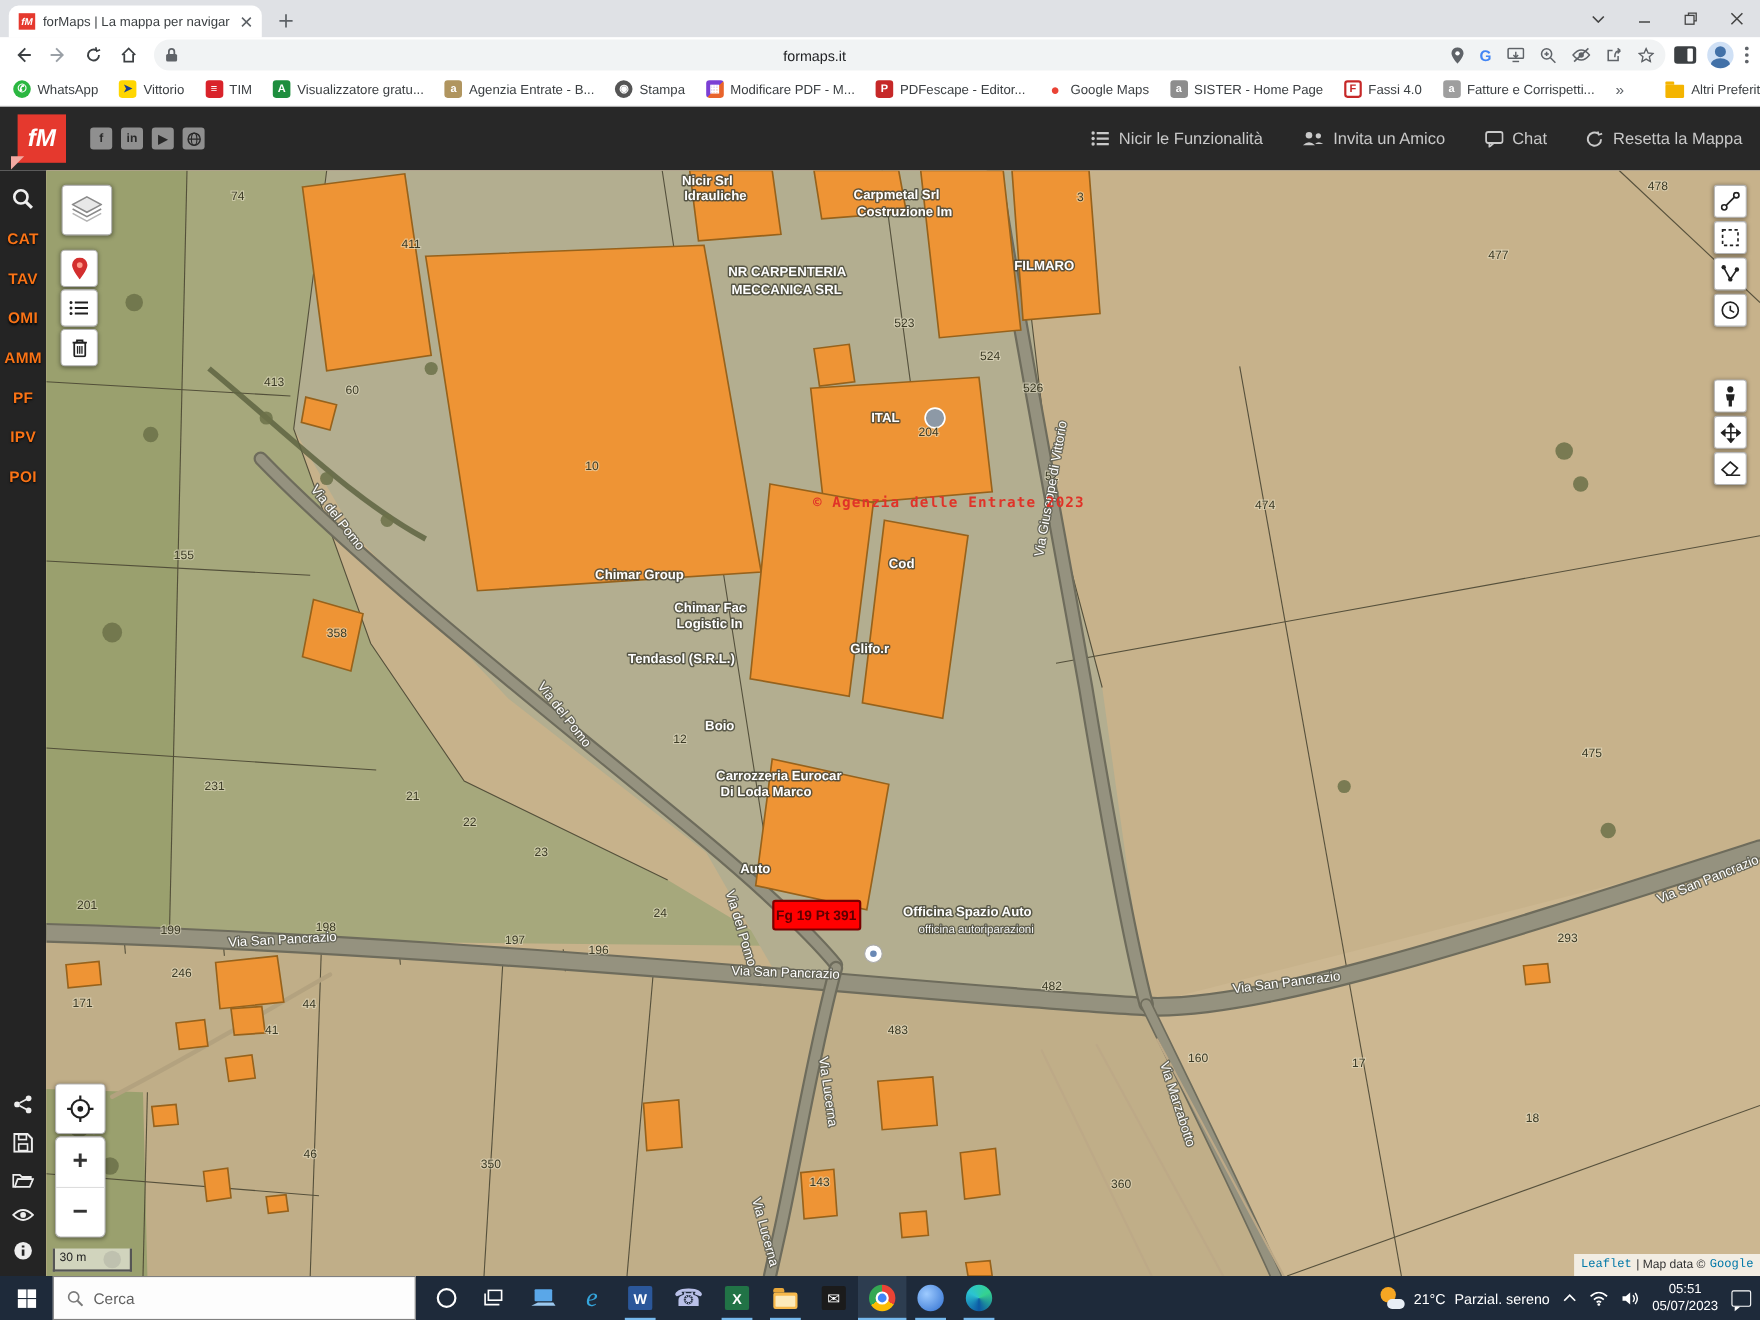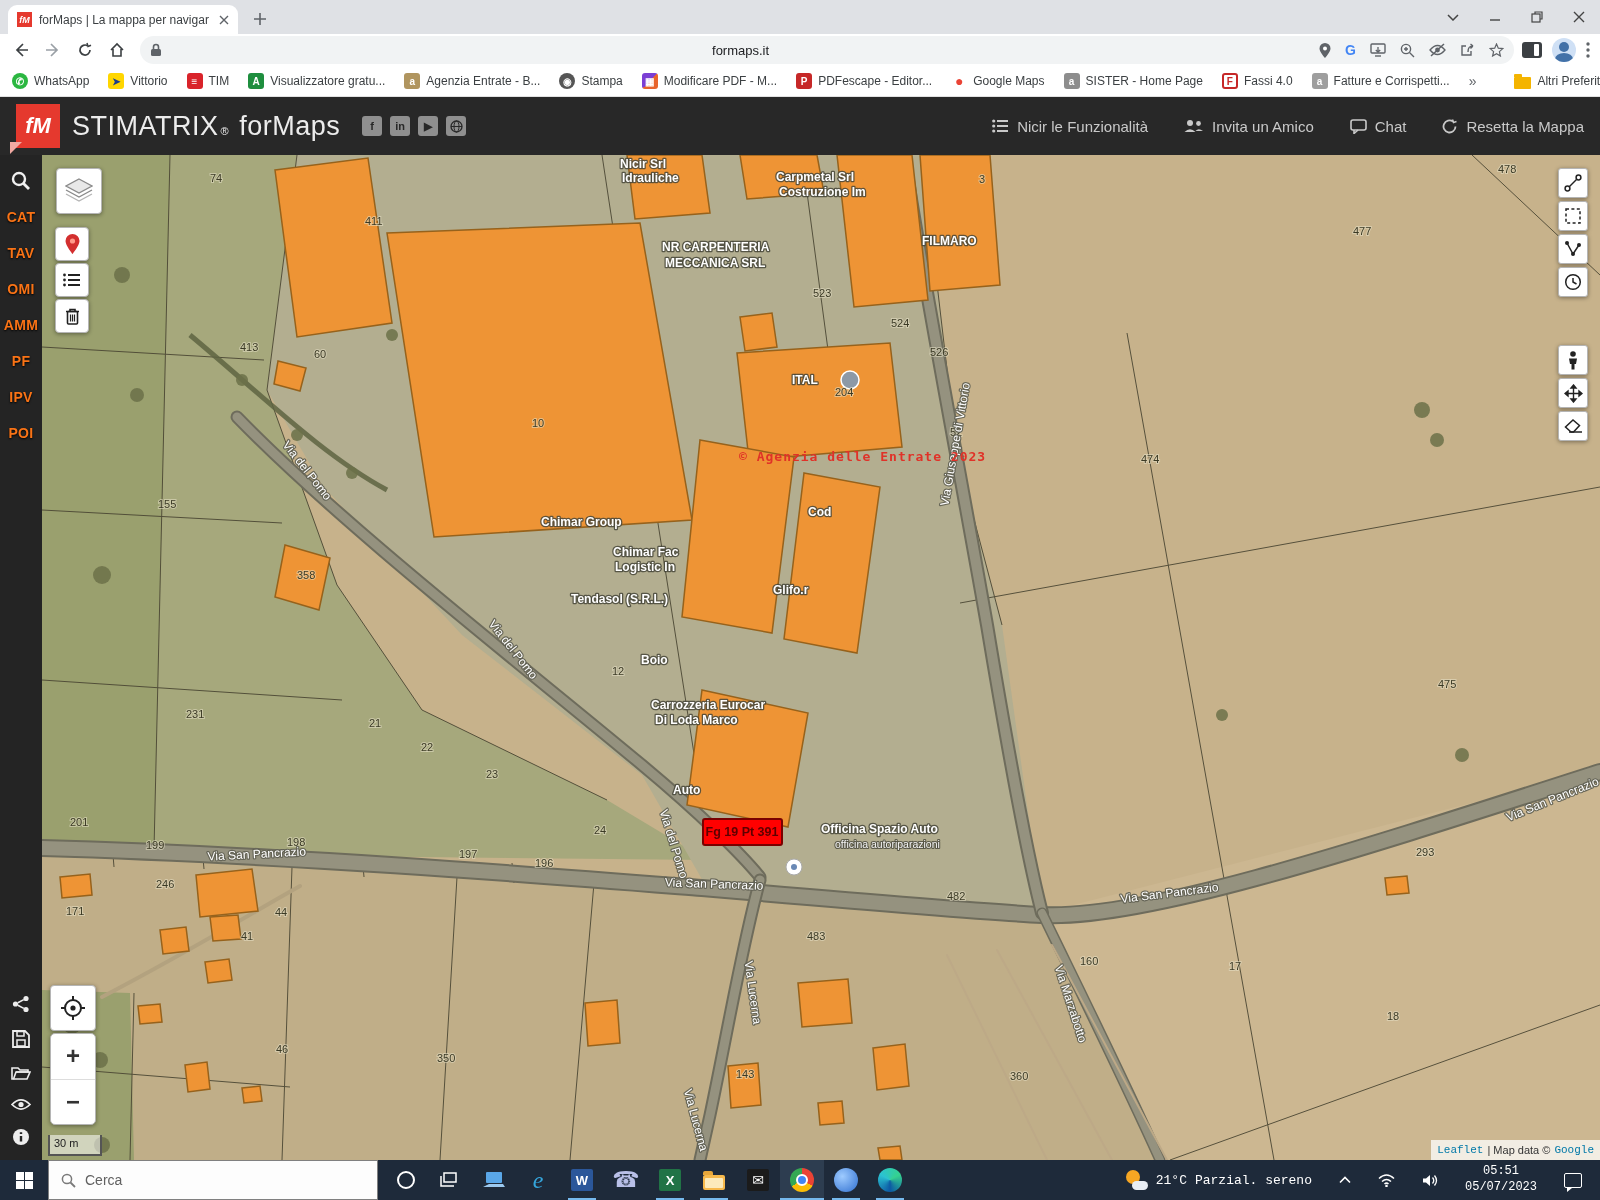--- a/index.html
+++ b/index.html
@@ -73,21 +73,21 @@
   .wm { font-family:"DejaVu Sans Mono",monospace; font-size:13px; font-weight:700; fill:#e03228; letter-spacing:1px; }
   .hl { font-size:12.5px; font-weight:700; fill:#5d0000; text-anchor:middle; }
 
   .mapbtn { position:absolute; background:#fff; border:1px solid #b5b5b5; border-radius:4px; box-shadow:0 1px 4px rgba(0,0,0,.4); display:flex; align-items:center; justify-content:center; }
   .rtool { width:30px; height:30px; border-radius:3px; position:static; margin-bottom:3px; }
   #rtools { position:absolute; right:12px; top:13px; display:flex; flex-direction:column; }
   .rgap { height:45px; }
   #zoomctl { position:absolute; left:8px; top:878px; width:46px; height:92px; background:#fff; border:1px solid #b5b5b5; border-radius:5px; box-shadow:0 1px 4px rgba(0,0,0,.4); display:flex; flex-direction:column; }
   .zbtn { flex:1; display:flex; align-items:center; justify-content:center; font-size:24px; font-weight:700; color:#333; }
   #zoomctl .zbtn:first-child { border-bottom:1px solid #ddd; }
-  #scalebar { position:absolute; left:6px; top:980px; width:54px; height:21px; background:rgba(255,255,255,.55); border:2px solid #555; border-top:none; font-size:11px; color:#222; padding:2px 4px; }
+  #scalebar { position:absolute; left:6px; top:980px; width:72px; height:21px; background:rgba(255,255,255,.55); border:2px solid #555; border-top:none; font-size:11px; color:#222; padding:2px 4px; }
   #attrib { position:absolute; right:0; bottom:0; height:20px; background:rgba(255,255,255,.75); font-size:11px; color:#333; display:flex; align-items:center; gap:4px; padding:0 6px; }
   #attrib .lnk { color:#0078a8;font-family:Liberation Mono, monospace; }
 
   
   #taskbar { height:40px; background:#1e2a3a; display:flex; align-items:stretch; color:#fff; }
   .tstart { width:48px; display:flex; align-items:center; justify-content:center; }
   .tsearch { width:330px; background:#fdfdfd; border:1px solid #808080; display:flex; align-items:center; gap:9px; padding:0 12px; color:#616161; font-size:14px; }
   .tapps { display:flex; margin-left:6px; }
   .tapp { width:44px; display:flex; align-items:center; justify-content:center; position:relative; }
   .tapp.open::after { content:''; position:absolute; bottom:0; left:8px; right:8px; height:2px; background:#76b9ed; }
@@ -99,21 +99,21 @@
   .phonefont { color:#b9c0e8; font-size:22px; }
   .mailsq { background:#1b1b1b; color:#fff; font-size:14px; font-weight:400; }
   .folder-ic { width:22px; height:15px; background:#f7b94c; border-radius:2px; position:relative; margin-top:4px; }
   .folder-ic::before { content:''; position:absolute; top:-4px; left:0; width:10px; height:4px; background:#e8a73a; border-radius:2px 2px 0 0; }
   .folder-ic::after { content:''; position:absolute; inset:3px 2px 2px 2px; background:#fceabb; border-radius:1px; }
   .chrome-ic { width:24px; height:24px; border-radius:50%; background:conic-gradient(#ea4335 0 33%, #fbbc05 33% 66%, #34a853 66% 100%); position:relative; }
   .chrome-ic::after { content:''; position:absolute; inset:6px; background:#4285f4; border:2px solid #fff; border-radius:50%; }
   .edge-ic { width:24px; height:24px; border-radius:50%; background:conic-gradient(from 180deg,#0c59a4,#2bc3d2,#35d28f,#0c59a4); }
   .blueapp-ic { width:24px; height:24px; border-radius:50%; background:radial-gradient(circle at 35% 35%, #9ecbff, #2f6fd0); }
   .cortana-ic { width:18px; height:18px; border:2px solid #fff; border-radius:50%; }
-  .tray { margin-left:auto; display:flex; align-items:center; gap:27px; padding-right:18px; font-size:13px;font-family:Liberation Mono, monospace; }
+  .tray { margin-left:auto; display:flex; align-items:center; gap:12px; padding-right:8px; font-size:13px; }
   .wx { display:flex; align-items:center; gap:8px; }
   .wx-ic { width:24px; height:20px; position:relative; }
   .wx-ic .sun { position:absolute; left:2px; top:0; width:14px; height:14px; border-radius:50%; background:#f6a623; }
   .wx-ic .cloud { position:absolute; right:0; bottom:0; width:16px; height:9px; border-radius:6px; background:#e8eef5; }
   .clock { text-align:center; font-size:12px; line-height:1.3; }
   .notif-ic { width:18px; height:15px; border:1.5px solid #fff; border-radius:2px; position:relative; }
   .notif-ic::after { content:''; position:absolute; left:2px; bottom:-5px; width:0; height:0; border-style:solid; border-width:4px 5px 0 0; border-color:#fff transparent transparent transparent; }
 
   svg.ic { display:block; }
 </style>
@@ -280,25 +280,20 @@
   <span class="bm-more">»</span>
   <span class="bm-div"></span>
   <div class="bm">
       <span class="bi-folder"></span>
       <span class="bl">Altri Preferiti</span>
     </div>
 </div>
 
 <div id="appheader">
   <div class="fm-logo">fM</div>
-  <div class="brand">
-    <span>STIMATRIX</span>
-      <sup>®</sup>
-      <span class="prod">forMaps</span>
-  </div>
   <div class="socials">
     <span class="soc">f</span>
     <span class="soc">in</span>
     <span class="soc">▶</span>
     <span class="soc">
         <svg class="ic" width="13" height="13">
           <circle cx="6.5" cy="6.5" r="5.5" fill="none" stroke="#282828" stroke-width="1.3"></circle>
           <ellipse cx="6.5" cy="6.5" rx="2.5" ry="5.5" fill="none" stroke="#282828" stroke-width="1"></ellipse>
           <path d="M1 6.5 H12" stroke="#282828" stroke-width="1"></path>
         </svg>

